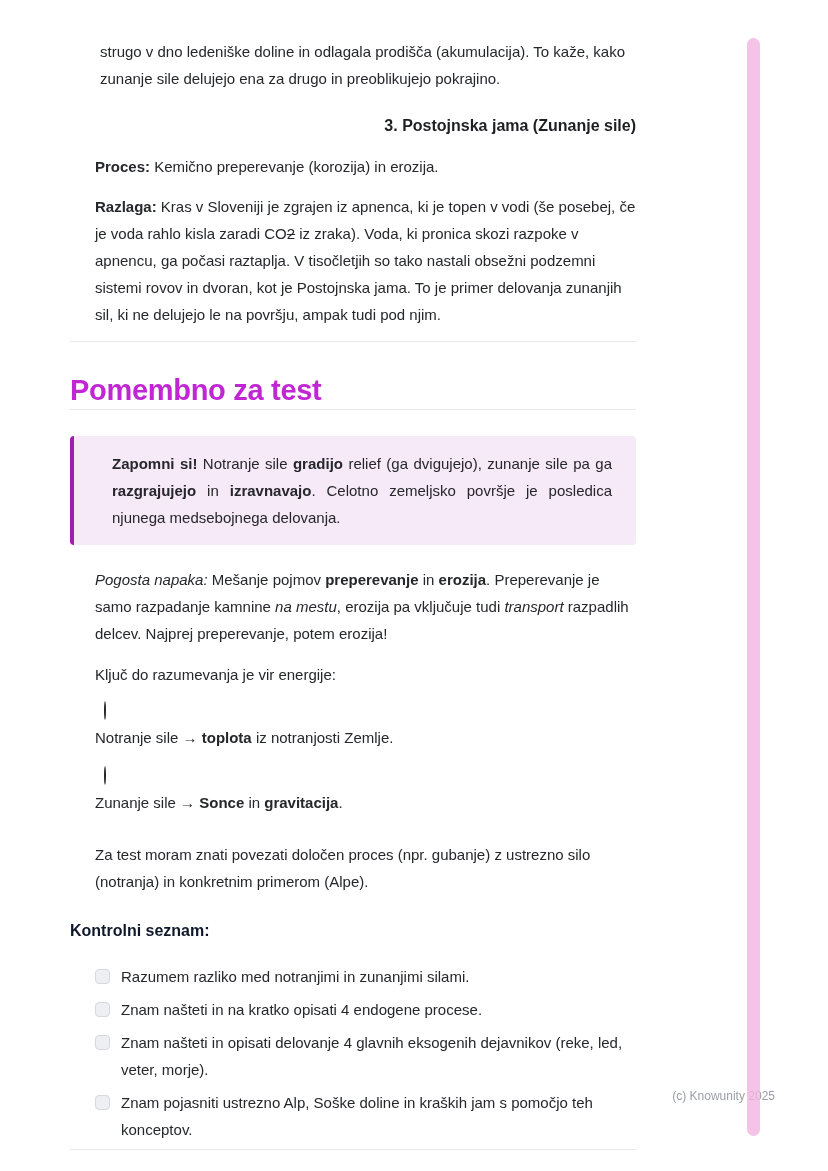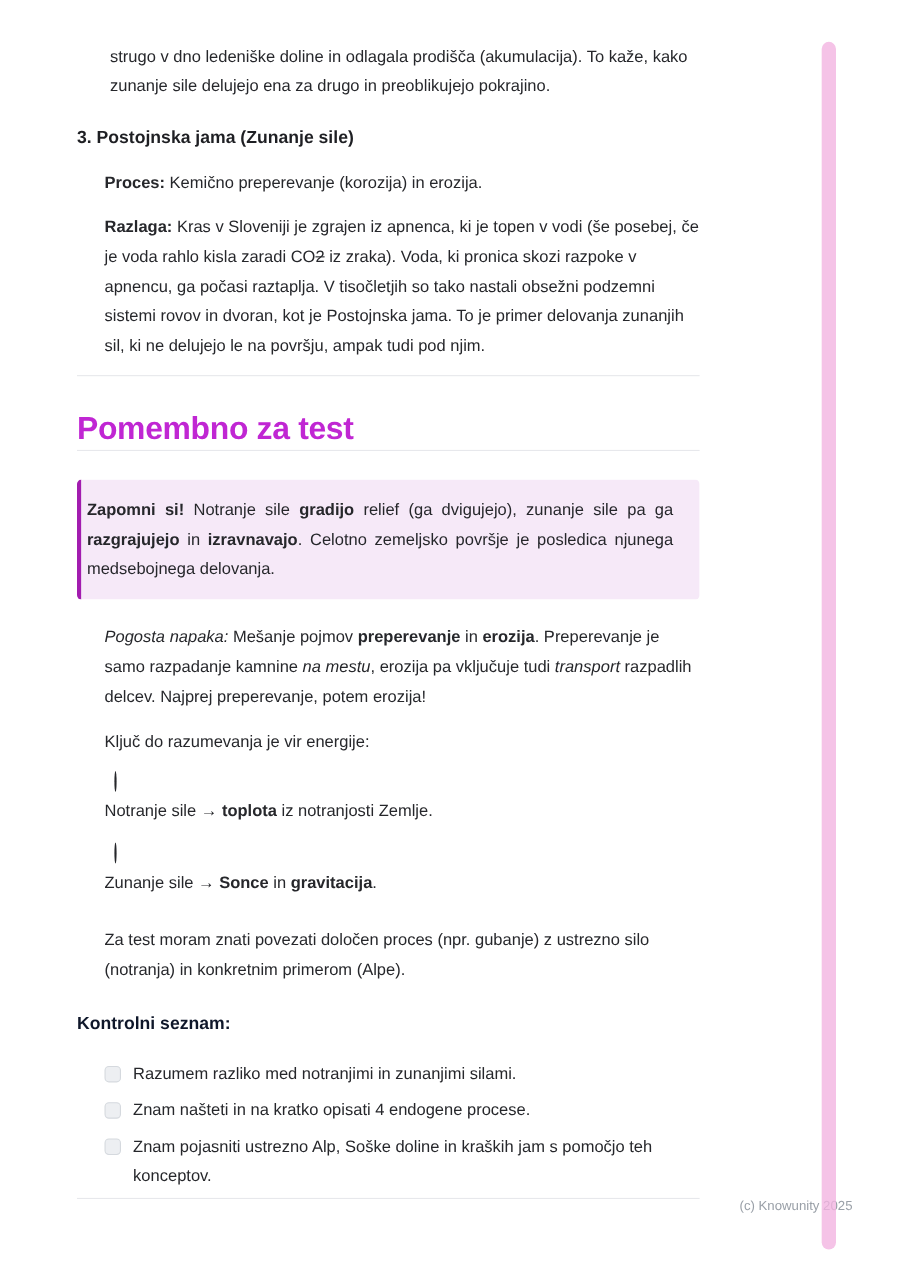--- a/index.html
+++ b/index.html
@@ -17,21 +17,21 @@
     font-size: 15px; line-height: 27px;
   }
   .b { font-weight: 700; }
   .i { font-style: italic; }
   .strike { text-decoration: line-through; }
 
   .intro { margin: 38px 0 0 30px; }
 
   .sec-heading {
     font-size: 16px; line-height: 24px; font-weight: 700;
-    color: #1e1f23; margin: 22px 0 0;
+    color: #1e1f23; margin: 22px 0 0; text-align: right;
   }
 
   ul.blist { list-style: none; margin: 15px 0 0; padding: 0; }
   ul.blist > li { display: flex; margin-bottom: 13px; }
   .marker { flex: 0 0 25px; width: 25px; padding-left: 9px; }
   .dot { width: 5px; height: 5px; border-radius: 50%; background: #26272b; margin-top: 11px; }
   .circle { width: 5px; height: 5px; border-radius: 50%; border: 1.5px solid #26272b; background: transparent; margin-top: 10px; }
   .li-text { flex: 1; }
 
   hr.divider { border: none; border-top: 1px solid var(--divider, #e7e8ec); margin: 0; }
@@ -42,21 +42,21 @@
   .h1-title {
     font-size: 29px; line-height: 37px; font-weight: 800;
     color: var(--accent, #c026d3);
     margin: 30px 0 0; letter-spacing: -0.3px;
   }
 
   .callout { display: flex; margin-top: 26px; border-radius: 4px; overflow: hidden; }
   .callout-bar { flex: 0 0 4px; background: var(--callout_bar, #a21caf); }
   .callout-body {
     flex: 1; background: var(--callout_bg, #f6e9f8);
-    padding: 14px 24px 14px 5px; text-align: justify;
+    padding: 14px 24px 14px 38px; text-align: justify;
   }
 
   ul.blist2 { list-style: none; margin: 21px 0 0; padding: 0; }
   ul.blist2 > li { display: flex; margin-bottom: 14px; }
   ul.sub-list { list-style: none; margin: 9px 0 0; padding: 0; }
   ul.sub-list > li { display: flex; margin-bottom: 11px; flex-direction: column; }
 
   .check-heading { font-size: 16px; line-height: 24px; font-weight: 700; margin: 24px 0 0; color: #0f172a; }
 
   ul.checklist { list-style: none; margin: 20px 0 0; padding: 0; }
@@ -146,20 +146,25 @@
       <div class="li-text">Razumem razliko med notranjimi in zunanjimi silami.</div>
     </li>
     <li>
       <span class="marker"><span class="dot"></span></span>
       <span class="checkbox" role="checkbox" aria-checked="false"></span>
       <div class="li-text">Znam našteti in na kratko opisati 4 endogene procese.</div>
     </li>
     <li>
       <span class="marker"><span class="dot"></span></span>
       <span class="checkbox" role="checkbox" aria-checked="false"></span>
+      <div class="li-text">Znam našteti in opisati delovanje 4 glavnih eksogenih dejavnikov (reke, led, veter, morje).</div>
+    </li>
+    <li>
+      <span class="marker"><span class="dot"></span></span>
+      <span class="checkbox" role="checkbox" aria-checked="false"></span>
       <div class="li-text">Znam pojasniti ustrezno Alp, Soške doline in kraških jam s pomočjo teh konceptov.</div>
     </li>
   </ul>
 
   <hr class="divider divider-bottom">
 
 </div>
 
 <div class="footer">(c) Knowunity 2025</div>
 

